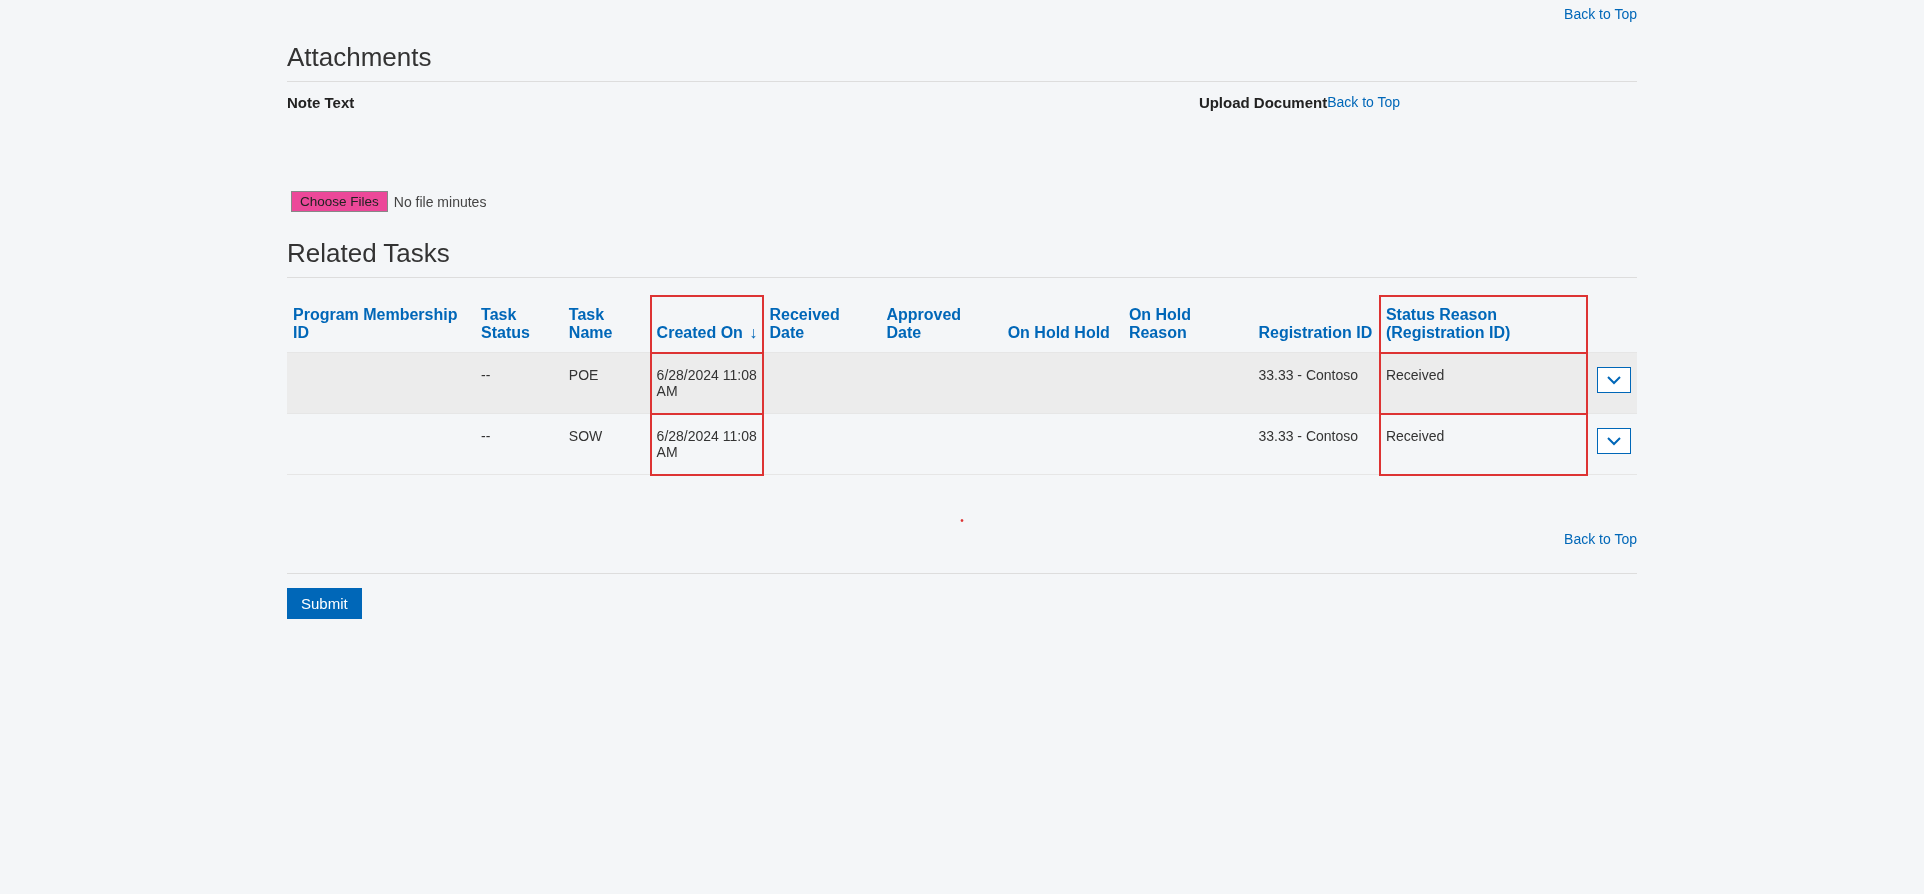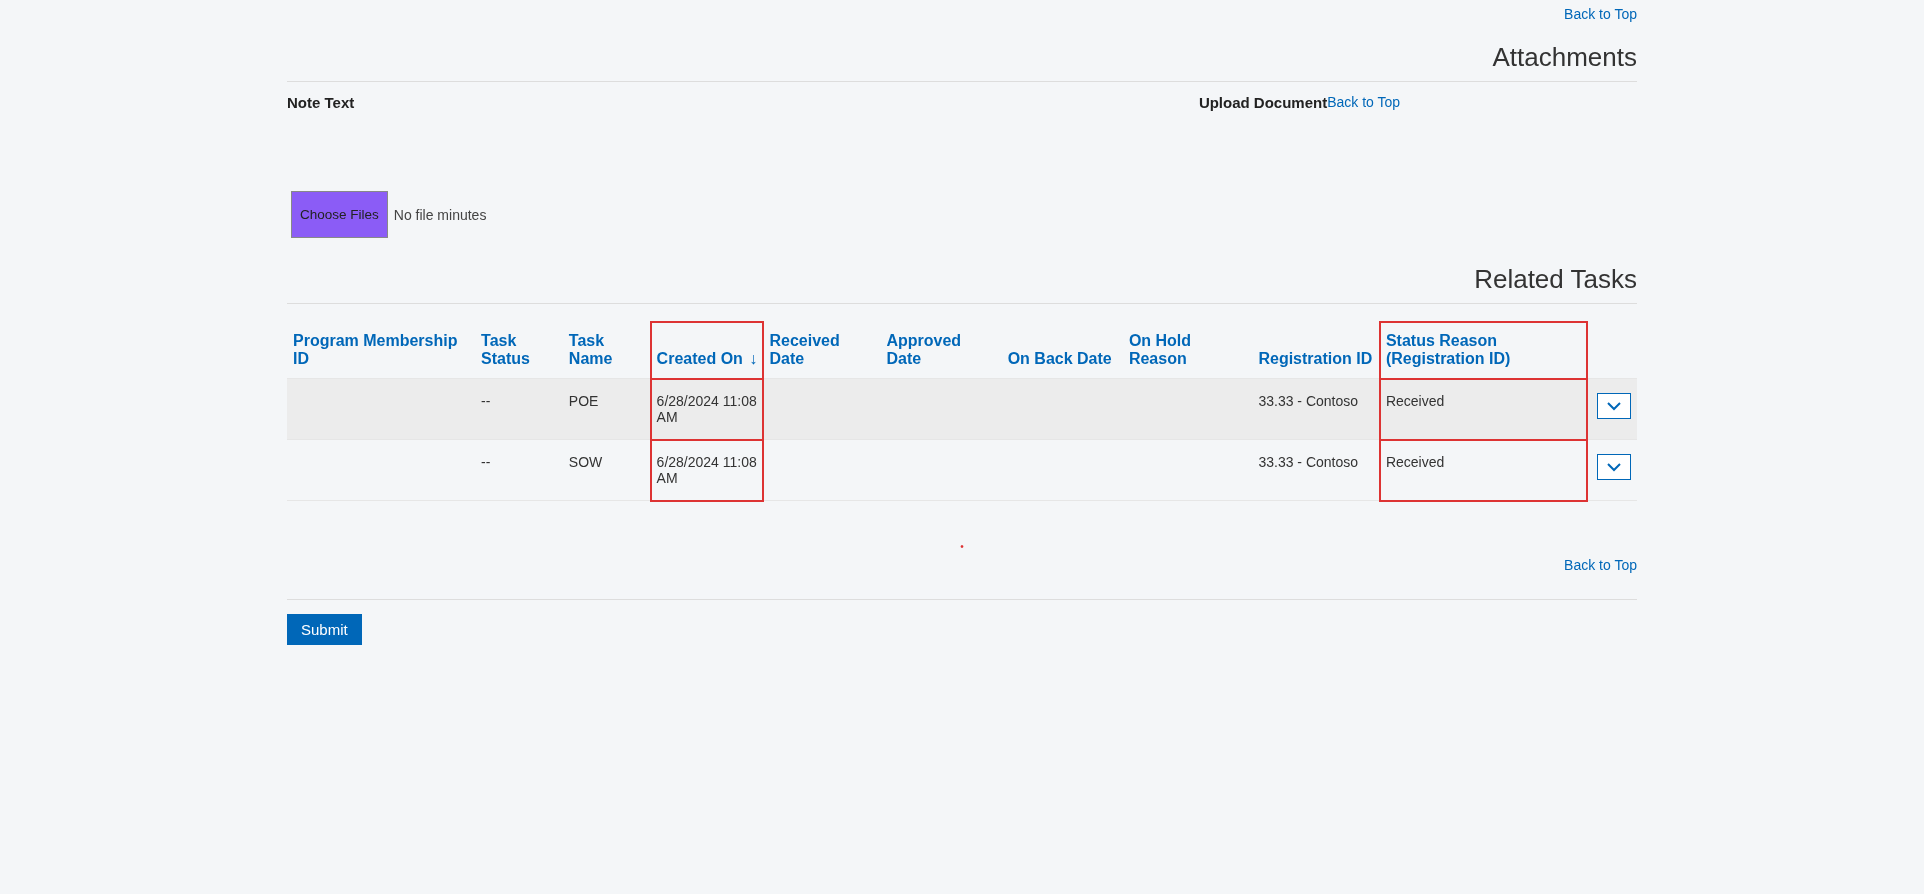--- a/index.html
+++ b/index.html
@@ -23,21 +23,20 @@
     text-decoration: none;
     font-size: 14px;
   }
   h2.section-title {
     font-size: 26px;
     font-weight: 400;
     color: #333;
     border-bottom: 1px solid #ddd;
     padding: 6px 0 8px 0;
     margin-top: 8px;
-    text-align: right;
   }
   .attachments-row {
     display: flex;
     margin-top: 12px;
   }
   .note-col {
     flex: 1;
   }
   .upload-col {
     flex: 1;
@@ -91,23 +90,23 @@
   }
   .choose-files-row {
     margin-top: 80px;
     margin-bottom: 20px;
     display: flex;
     align-items: center;
     gap: 6px;
     margin-left: 4px;
   }
   .choose-files-btn {
-    background: #8b5cf6;
+    background: #ec4899;
     border: 1px solid #888;
-    padding: 15px 8px;
+    padding: 2px 8px;
     font-size: 13.5px;
     color: #222;
     cursor: pointer;
   }
   .no-file {
     color: #444;
     font-size: 14px;
   }
   
   .tasks-table {
@@ -235,21 +234,21 @@
       <tr>
         <th class="col-pmid">Program Membership ID</th>
         <th class="col-task-status">Task Status</th>
         <th class="col-task-name">Task Name</th>
         <th class="col-created highlight-box-created">
           <span>Created On</span>
           <span class="sort-arrow">↓</span>
         </th>
         <th class="col-received">Received Date</th>
         <th class="col-approved">Approved Date</th>
-        <th class="col-onhold-date">On Back Date</th>
+        <th class="col-onhold-date">On Hold Hold</th>
         <th class="col-onhold-reason">On Hold Reason</th>
         <th class="col-regid">Registration ID</th>
         <th class="col-status-reason highlight-box-status">Status Reason (Registration ID)</th>
         <th class="col-actions"></th>
       </tr>
     </thead>
     <tbody>
       <tr>
         <td></td>
         <td>--</td>

